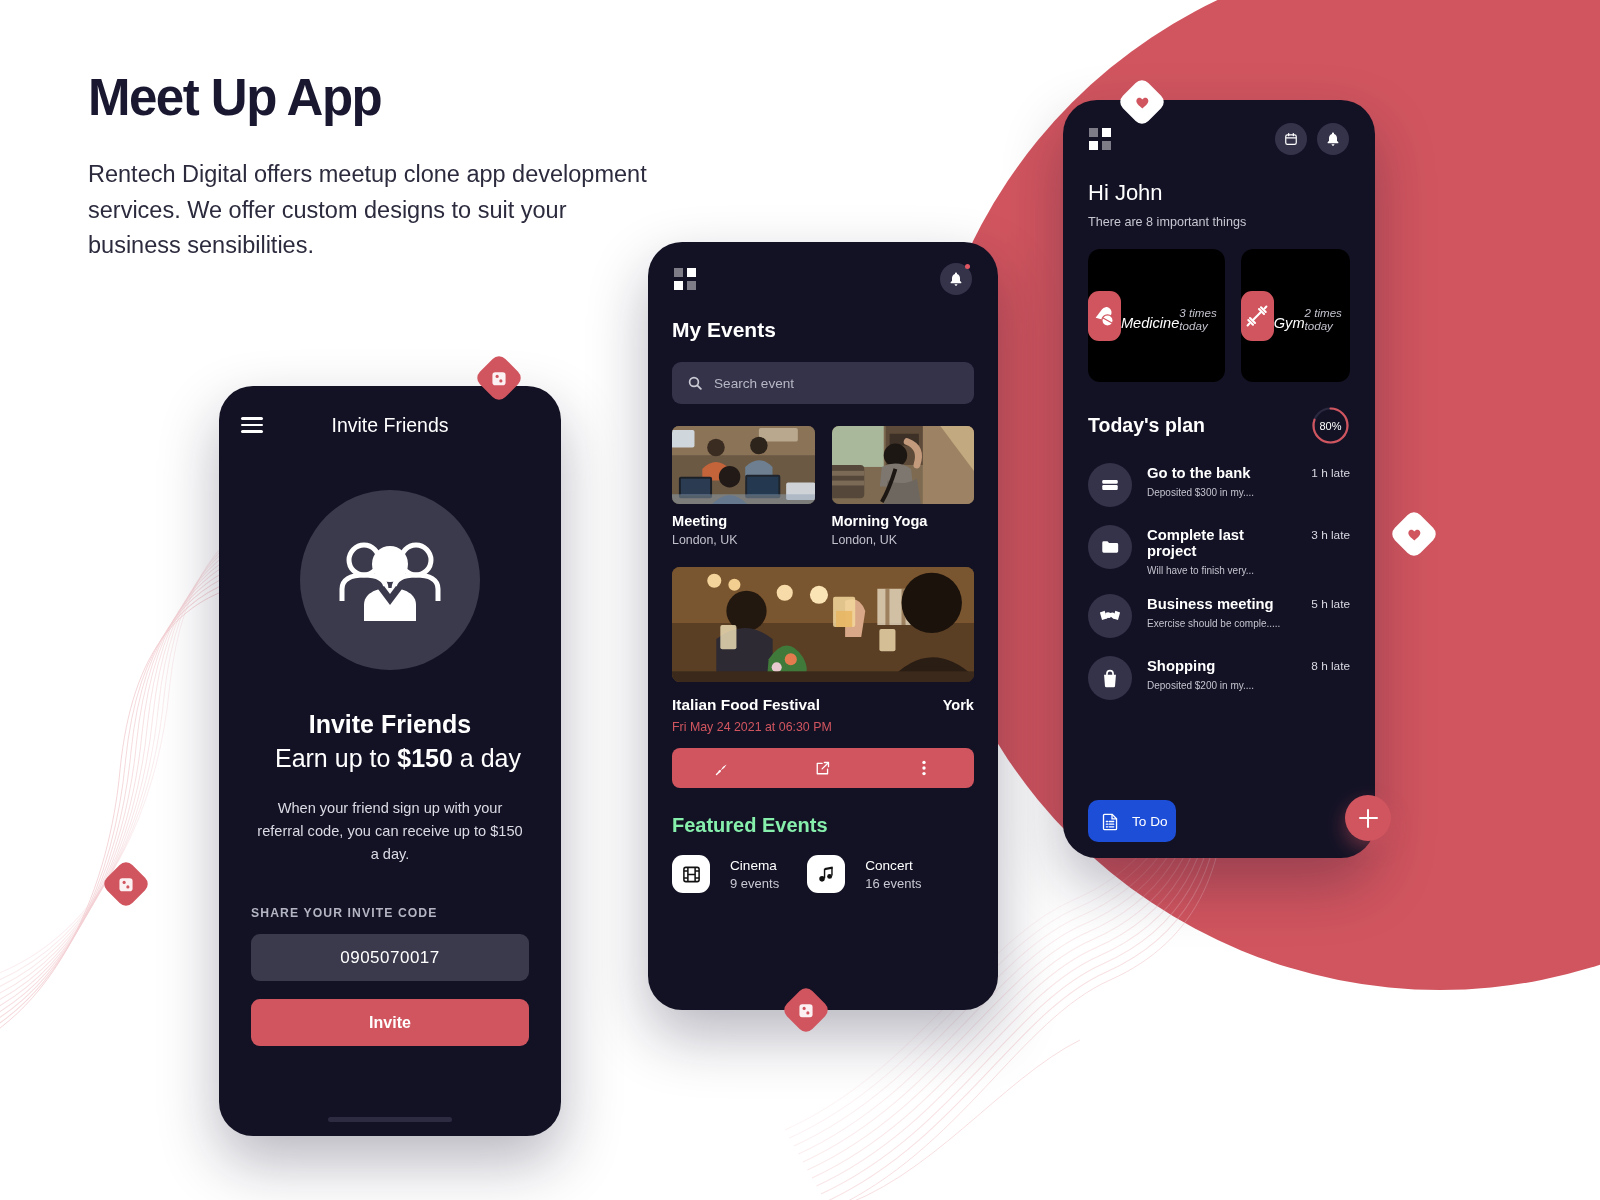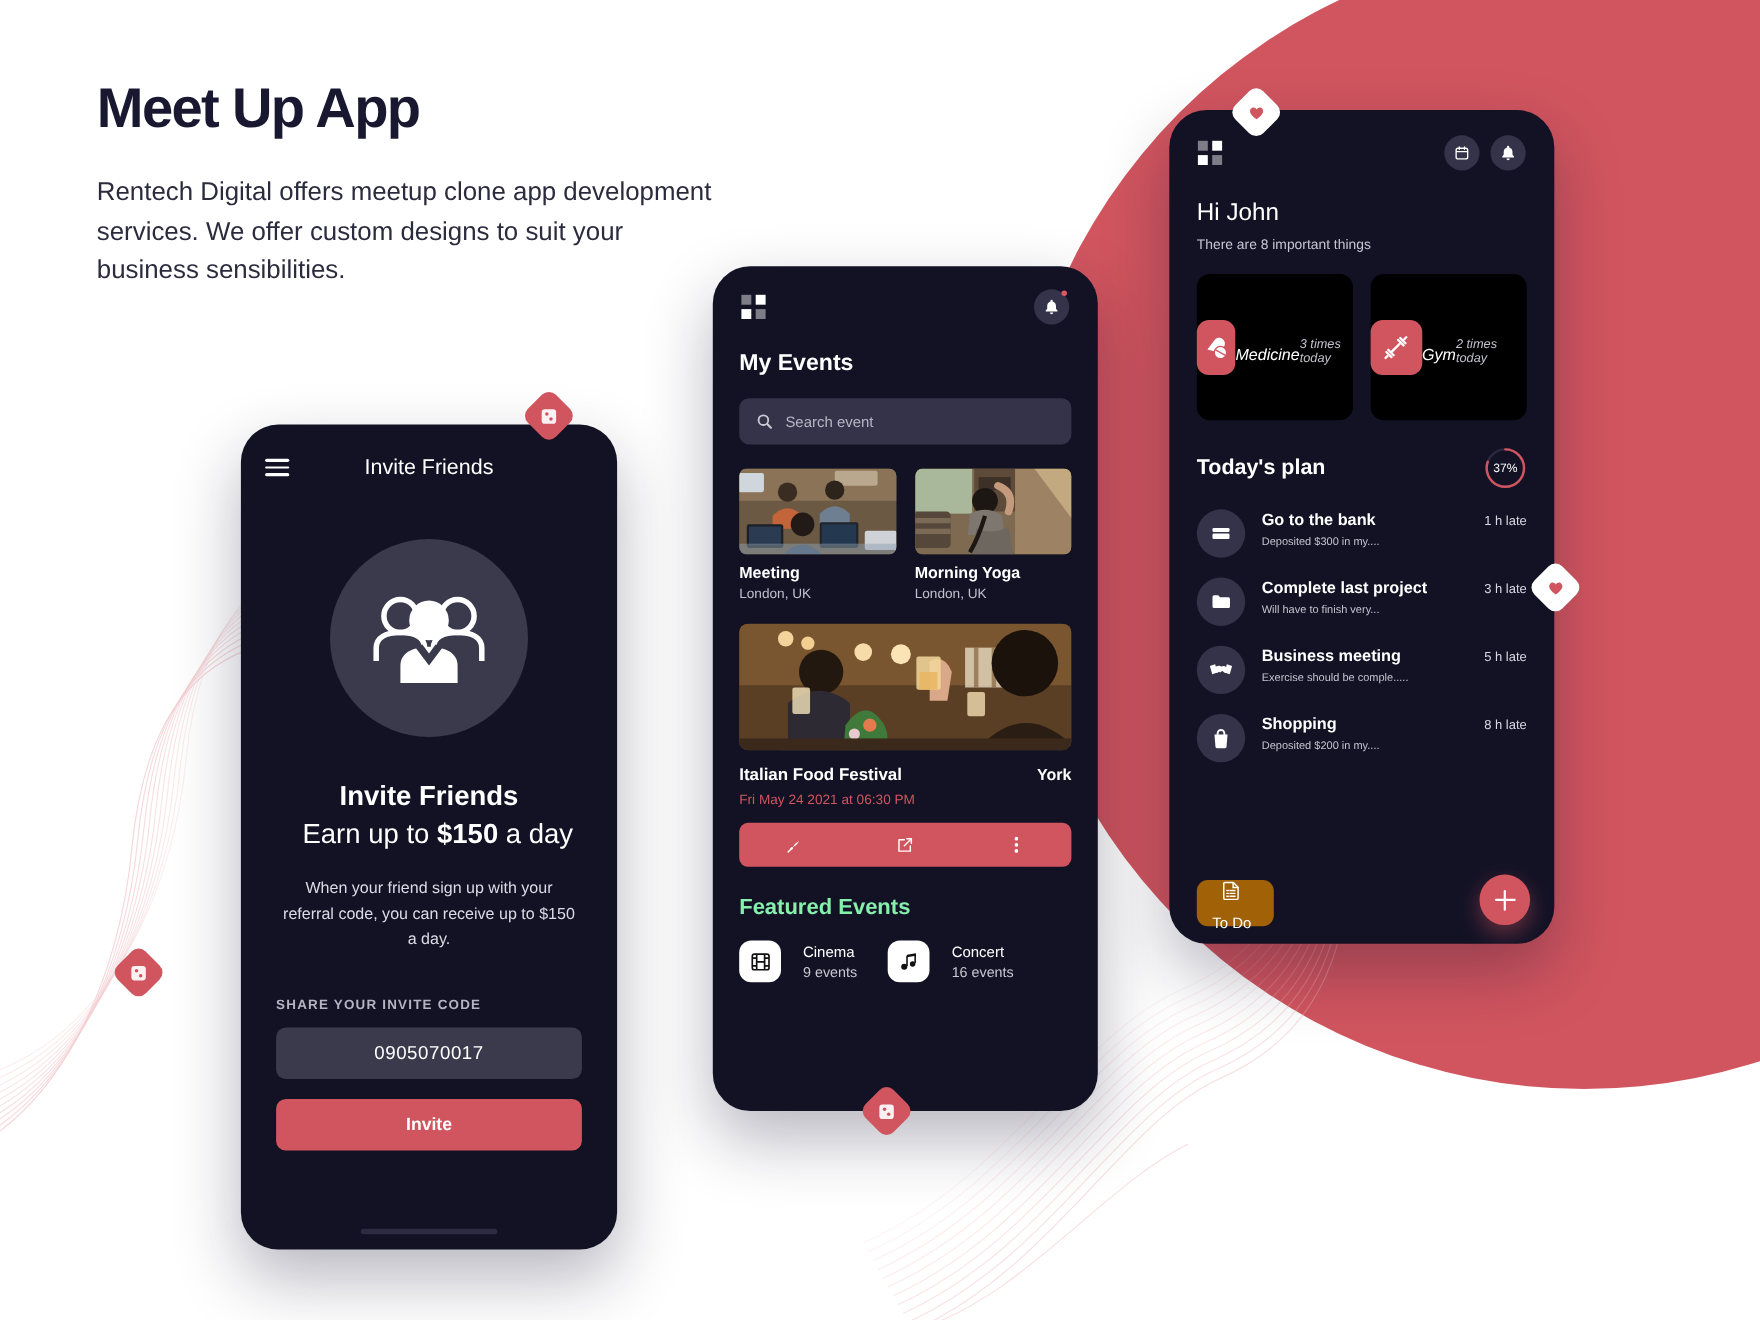--- a/index.html
+++ b/index.html
@@ -41,21 +41,21 @@
   
   .phone {
     position: absolute;
     background: #131225;
     border-radius: 34px;
     overflow: hidden;
     box-shadow: 0 26px 60px rgba(20,18,45,.30);
   }
   #phone1 { left: 219px; top: 386px; width: 342px; height: 750px; }
   #phone2 { left: 648px; top: 242px; width: 350px; height: 768px; }
-  #phone3 { left: 1063px; top: 100px; width: 350px; height: 758px; }
+  #phone3 { left: 1063px; top: 100px; width: 312px; height: 758px; }
 
   
   #phone1 .topbar {
     height: 78px; display: flex; align-items: center; padding: 0 22px;
   }
   .hamburger { width: 22px; display: flex; flex-direction: column; gap: 4px; cursor: pointer; }
   .hamburger i { display: block; height: 2.4px; background: #fff; border-radius: 2px; }
   #phone1 .scr-title {
     flex: 1; text-align: center; font-size: 19.5px; color: #fff; font-weight: 500;
     margin-right: 22px;
@@ -206,23 +206,23 @@
   .task-mid { flex: 1; padding-top: 2px; }
   .task-t { color: #fff; font-size: 14.8px; font-weight: 700; }
   .task-d { color: #c3c4ce; font-size: 10px; margin-top: 6px; }
   .task-late { color: #d8d9e2; font-size: 11.8px; padding-top: 3px; flex: none; }
 
   .bottom-bar {
     position: absolute; left: 0; right: 0; bottom: 0; height: 74px;
     display: flex; align-items: center; padding: 0 25px;
   }
   .todo-btn {
-    height: 42px; border-radius: 10px; background: #a16207; display: flex;
-    align-items: center; gap: 13px; padding: 0 20px 0 14px; border: none;
-    font-family: inherit; cursor: pointer; flex-direction: column;
+    height: 42px; border-radius: 10px; background: #1d4ed8; display: flex;
+    align-items: center; gap: 13px; padding: 0 8px 0 14px; border: none;
+    font-family: inherit; cursor: pointer;
   }
   .todo-btn span { color: #fff; font-size: 13.6px; }
   .fab {
     position: absolute; width: 46px; height: 46px; border-radius: 50%;
     background: #d1555f; left: 1345px; top: 795px;
     display: flex; align-items: center; justify-content: center;
     box-shadow: 0 8px 20px rgba(209,85,95,.45); border: none; cursor: pointer; z-index: 6;
   }
   .fab::before, .fab::after {
     content: ""; position: absolute; background: #fff; border-radius: 2px;
@@ -560,21 +560,21 @@
       </div>
     </div>
 
     <div class="plan-head">
       <div class="plan-title">Today's plan</div>
       <div class="ring">
         <svg width="39" height="39" viewBox="0 0 39 39" style="position:absolute;inset:0;">
           <circle cx="19.5" cy="19.5" r="17" fill="none" stroke="#2a2940" stroke-width="2.2"></circle>
           <circle id="ringArc" cx="19.5" cy="19.5" r="17" fill="none" stroke="#d1555f" stroke-width="2.2" stroke-linecap="round" transform="rotate(-90 19.5 19.5)" stroke-dasharray="106.81415022205297" stroke-dashoffset="21.36283004441059"></circle>
         </svg>
-        <span>37%</span>
+        <span>80%</span>
       </div>
     </div>
 
     <div class="task">
       <div class="task-ic">
         <svg width="20" height="20" viewBox="0 0 22 22" fill="#fff">
           <rect x="2.5" y="5.5" width="17" height="4" rx="1.3"></rect>
           <rect x="2.5" y="11" width="17" height="5.5" rx="1.3"></rect>
         </svg>
       </div>

